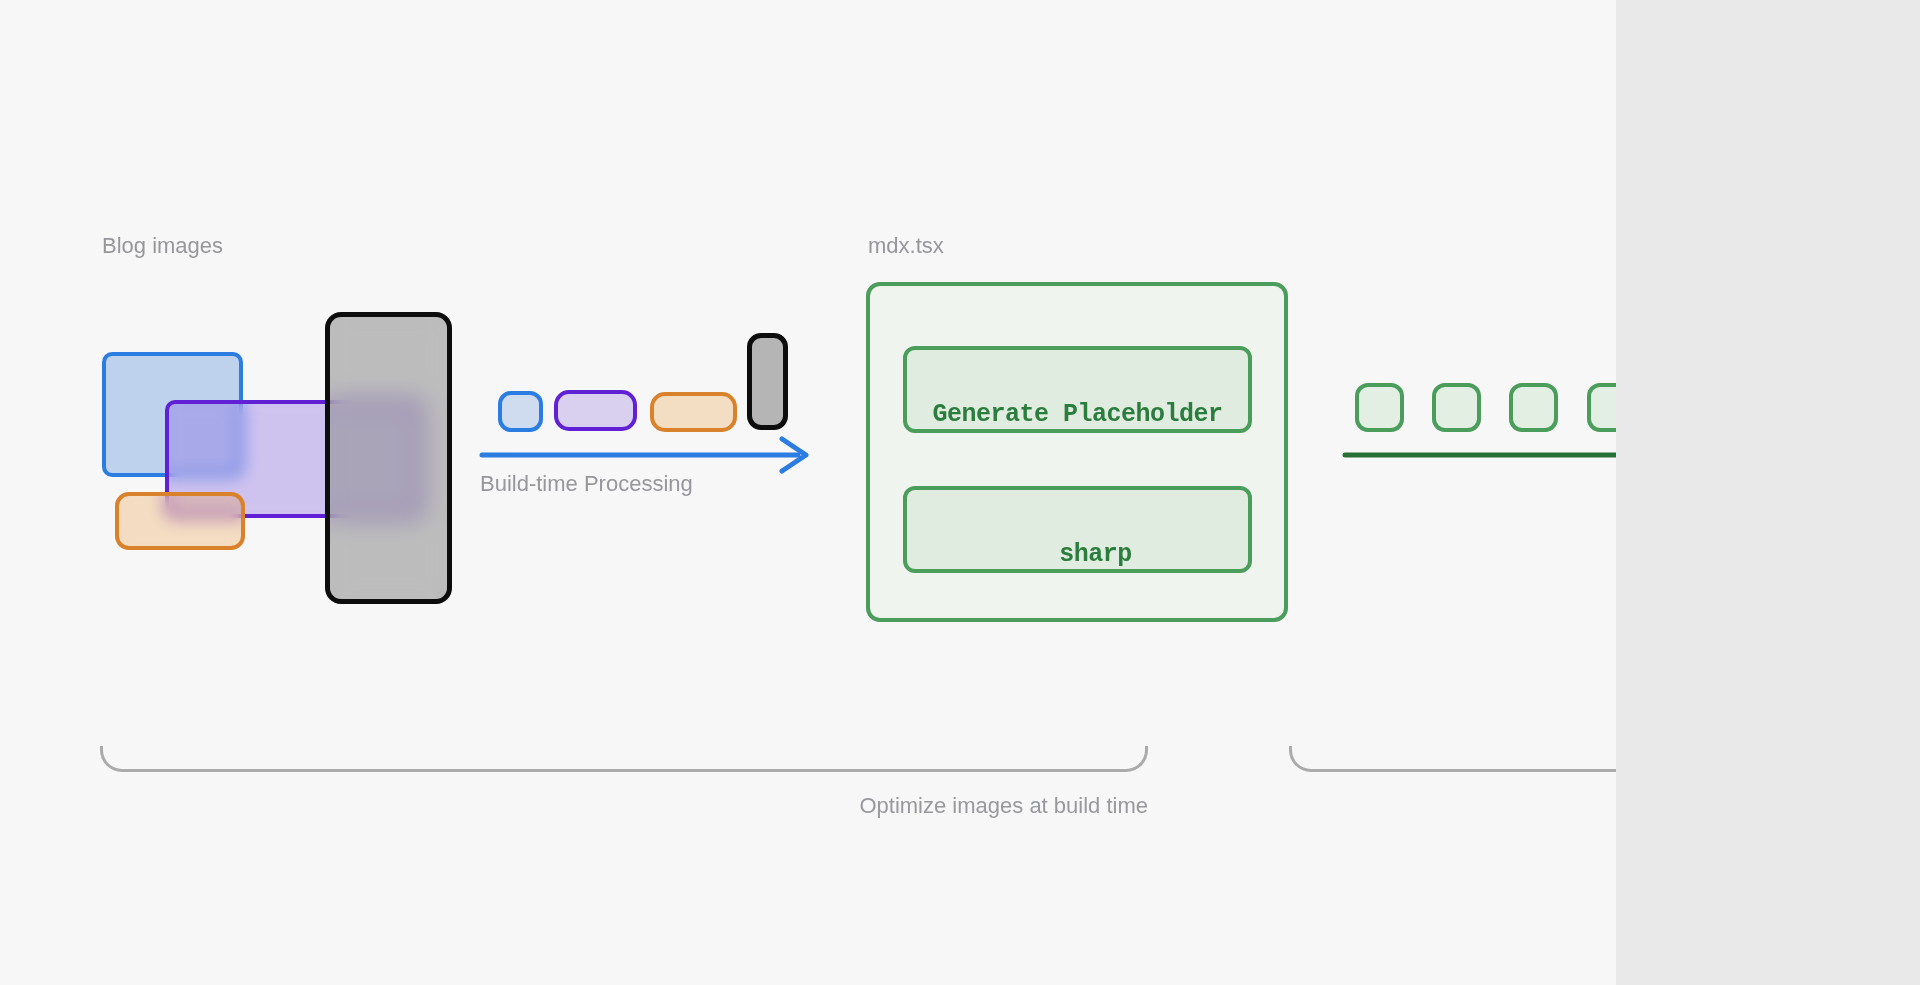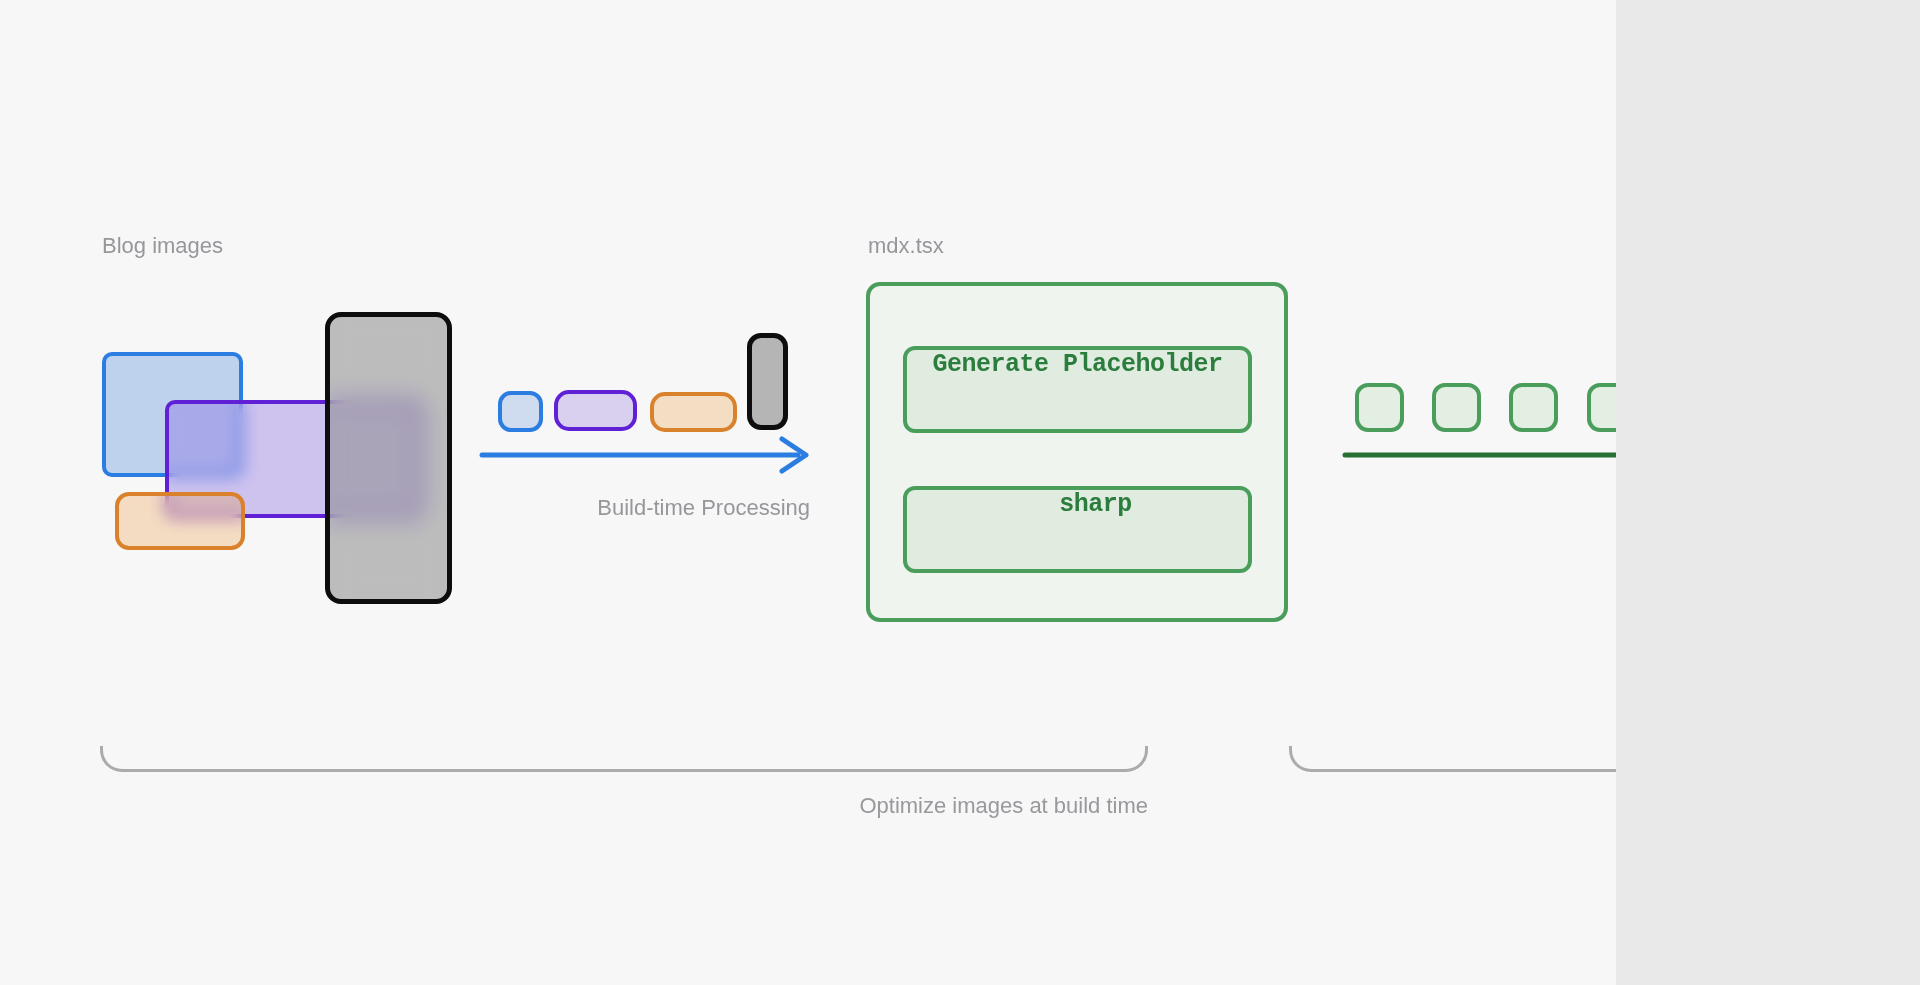--- a/index.html
+++ b/index.html
@@ -3,21 +3,21 @@
 <meta charset="utf-8">
 <style>
   html,body{margin:0;padding:0;}
   body{background:#e9e9e9;font-family:"Liberation Sans",sans-serif;}
   .canvas{
     position:relative;width:1616px;height:985px;background:#f7f7f7;
     overflow:hidden;
   }
   .abs{position:absolute;box-sizing:border-box;}
   .lbl{position:absolute;font-size:22px;color:#96979b;white-space:nowrap;}
-  .lbl-center{text-align:right;margin-top:24px;}
+  .lbl-center{text-align:left;}
 
   
   .img-blue{
     left:102px;top:352px;width:141px;height:125px;border:4px solid #2b7de2;
     border-radius:10px;background:rgba(100,150,220,0.38);
   }
   .img-purple{
     left:165px;top:400px;width:258px;height:118px;border:4px solid #6021d6;
     border-radius:10px;background:rgba(120,85,225,0.32);
     backdrop-filter:blur(8px);-webkit-backdrop-filter:blur(8px);
@@ -40,21 +40,21 @@
   .sm-orange{left:650px;top:392px;width:87px;height:40px;border:4px solid #d9822b;background:#f3ddc3;border-radius:15px;}
   .sm-gray{left:747px;top:333px;width:41px;height:97px;border:5px solid #0d0d0d;background:#b5b5b5;border-radius:14px;}
 
   
   .mdx-box{
     left:866px;top:282px;width:422px;height:340px;border:4px solid #4a9d5a;
     border-radius:14px;background:#eff4ee;
   }
   .step-box{
     left:903px;width:349px;height:87px;border:4px solid #4a9d5a;border-radius:12px;
-    background:#dfecdf;display:flex;align-items:flex-start;justify-content:center;
+    background:#dfecdf;display:flex;align-items:flex-end;justify-content:center;
     font-family:"Liberation Mono","DejaVu Sans Mono",monospace;
     font-weight:bold;font-size:25px;color:#2b7d3d;letter-spacing:-0.5px;
   }
   .step-1{top:346px;}
   .step-2{top:486px;padding-left:36px;}
 
   
   .gsq{top:383px;width:49px;height:49px;border:4px solid #4a9d5a;background:#e4efe4;border-radius:13px;}
 
   

